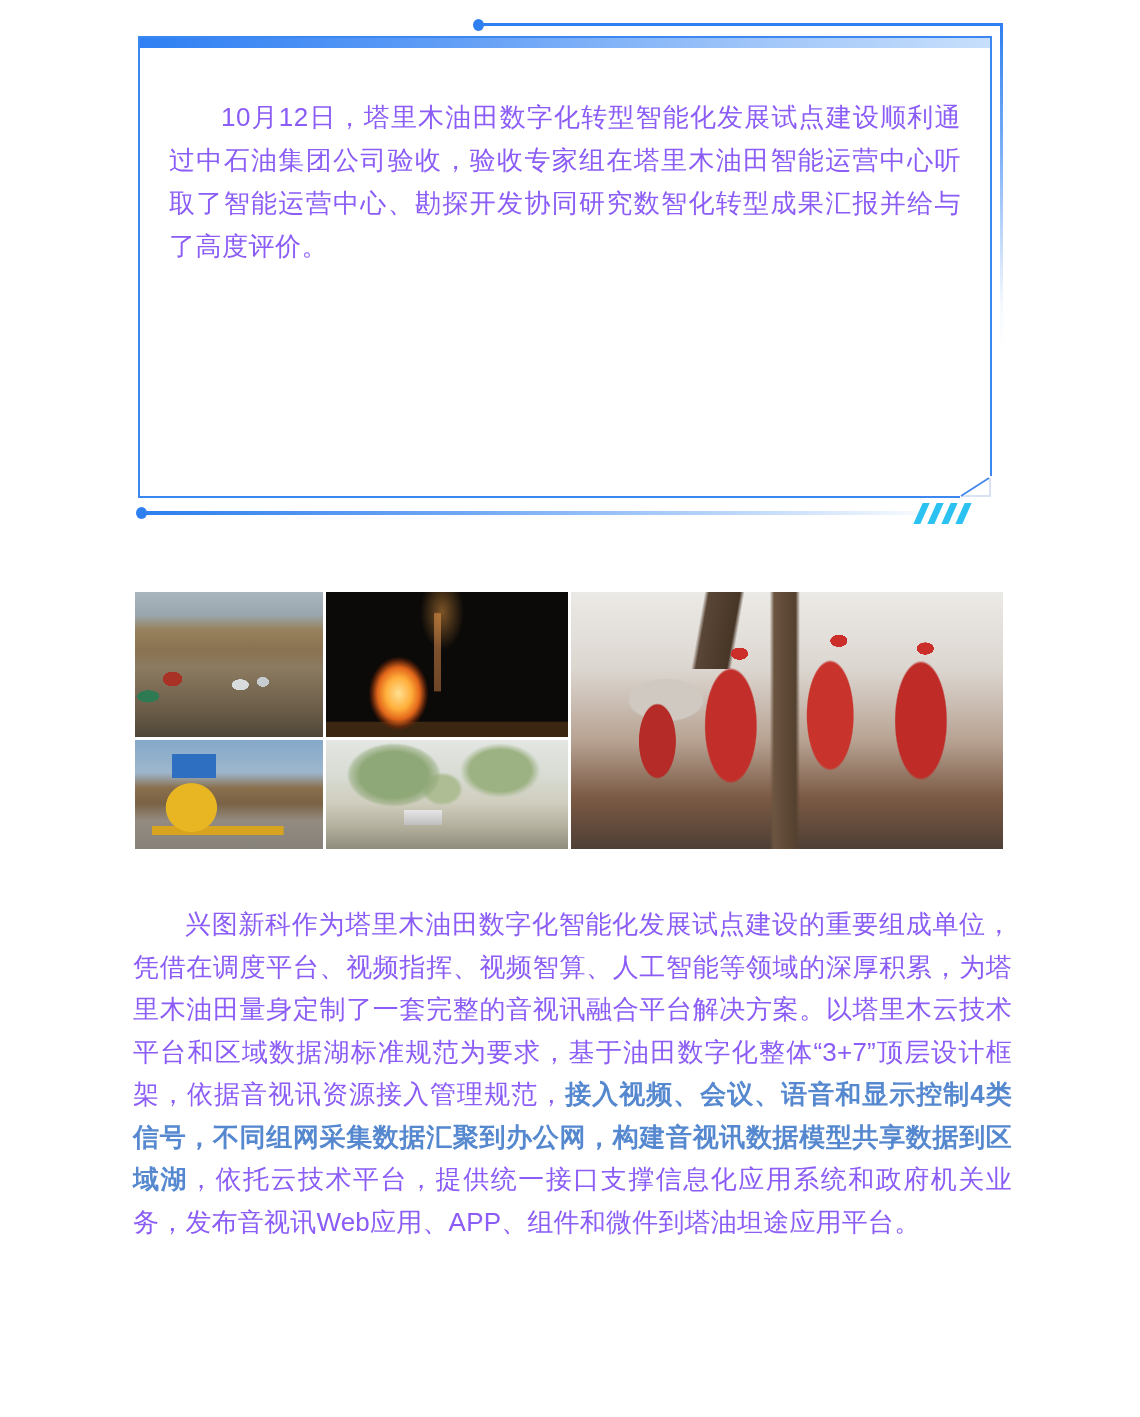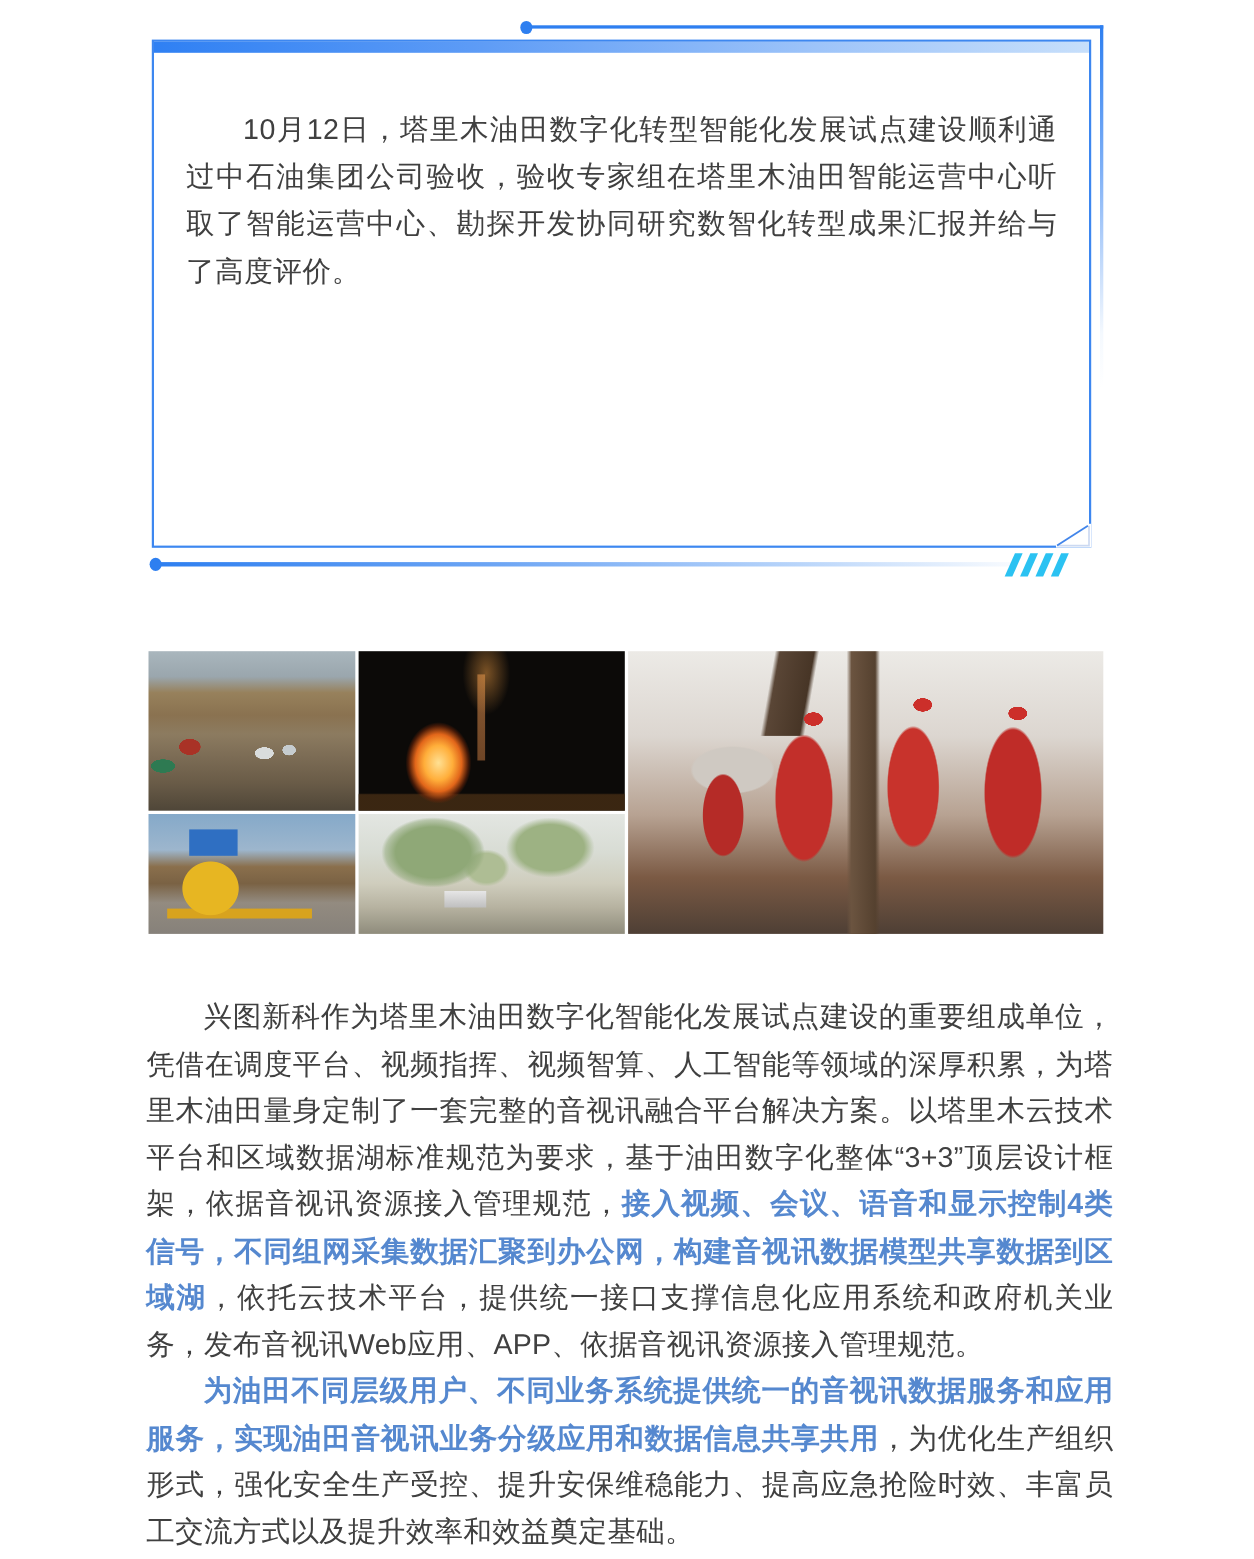--- a/index.html
+++ b/index.html
@@ -21,21 +21,21 @@
   }
   .grad-bar{position:absolute;left:0;top:0;width:100%;height:10px;
     background:linear-gradient(90deg,#2f80f3 0%,#5e9cf6 35%,#9cc3f9 70%,#c7dffb 100%);}
   .quote-text{position:absolute;left:0;top:10px;width:100%;padding:48px 29px 0 29px;box-sizing:border-box;}
   .para{
     margin:0;font-size:26px;line-height:43px;color:#1b1b1b;font-weight:400;
     text-align:justify;text-justify:inter-ideograph;text-indent:2em;
     letter-spacing:0.5px;
   }
   .seg-blue{color:#5588cf;font-weight:700;}
-  .seg-black{color:#404040;}
+  .seg-black{color:#8b5cf6;}
   .corner-cut{position:absolute;right:-2px;bottom:-2px;width:32px;height:22px;}
   
   .bottom-decor{position:absolute;left:0;top:495px;width:1140px;height:45px;pointer-events:none;}
   .bottom-decor .dot{position:absolute;left:136px;top:12px;width:11px;height:12px;border-radius:50%;background:#2e7ff0;}
   .bottom-decor .hline{position:absolute;left:144px;top:16px;width:776px;height:4px;
     background:linear-gradient(90deg,#2e7ff0 0%,#6ea6f4 40%,#b9d5fa 75%,rgba(233,242,253,0.35) 100%);}
   .slashes{position:absolute;left:918px;top:8px;display:flex;}
   .slash{width:7px;height:21px;margin-right:7px;background:#2bc2f2;transform:skewX(-24deg);}
   
   .collage{position:absolute;left:135px;top:592px;width:871px;height:257px;
@@ -127,17 +127,16 @@
 
   <div class="collage">
     <div class="photo p-desert" title="desert-oilfield-pumpjack-photo"></div>
     <div class="photo p-night" title="night-drilling-rig-flare-photo"></div>
     <div class="photo p-workers photo-right" title="red-uniform-rig-workers-photo"></div>
     <div class="photo p-machine" title="yellow-pipeline-equipment-photo"></div>
     <div class="photo p-street" title="street-trees-city-photo"></div>
   </div>
 
   <div class="body-text">
-    <p class="para"><span class="seg-black">兴图新科作为塔里木油田数字化智能化发展试点建设的重要组成单位，凭借在调度平台、视频指挥、视频智算、人工智能等领域的深厚积累，为塔里木油田量身定制了一套完整的音视讯融合平台解决方案。以塔里木云技术平台和区域数据湖标准规范为要求，基于油田数字化整体“3+3”顶层设计框架，依据音视讯资源接入管理规范，</span><span class="seg-blue">接入视频、会议、语音和显示控制4类信号，不同组网采集数据汇聚到办公网，构建音视讯数据模型共享数据到区域湖</span><span class="seg-black">，依托云技术平台，提供统一接口支撑信息化应用系统和政府机关业务，发布音视讯Web应用、APP、依据音视讯资源接入管理规范。</span></p>
-    <p class="para"><span class="seg-blue">为油田不同层级用户、不同业务系统提供统一的音视讯数据服务和应用服务，实现油田音视讯业务分级应用和数据信息共享共用</span><span class="seg-black">，为优化生产组织形式，强化安全生产受控、提升安保维稳能力、提高应急抢险时效、丰富员工交流方式以及提升效率和效益奠定基础。</span></p>
+    <p class="para"><span class="seg-black">兴图新科作为塔里木油田数字化智能化发展试点建设的重要组成单位，凭借在调度平台、视频指挥、视频智算、人工智能等领域的深厚积累，为塔里木油田量身定制了一套完整的音视讯融合平台解决方案。以塔里木云技术平台和区域数据湖标准规范为要求，基于油田数字化整体“3+7”顶层设计框架，依据音视讯资源接入管理规范，</span><span class="seg-blue">接入视频、会议、语音和显示控制4类信号，不同组网采集数据汇聚到办公网，构建音视讯数据模型共享数据到区域湖</span><span class="seg-black">，依托云技术平台，提供统一接口支撑信息化应用系统和政府机关业务，发布音视讯Web应用、APP、组件和微件到塔油坦途应用平台。</span></p>
   </div>
 
 </div>
 
 </body></html>

